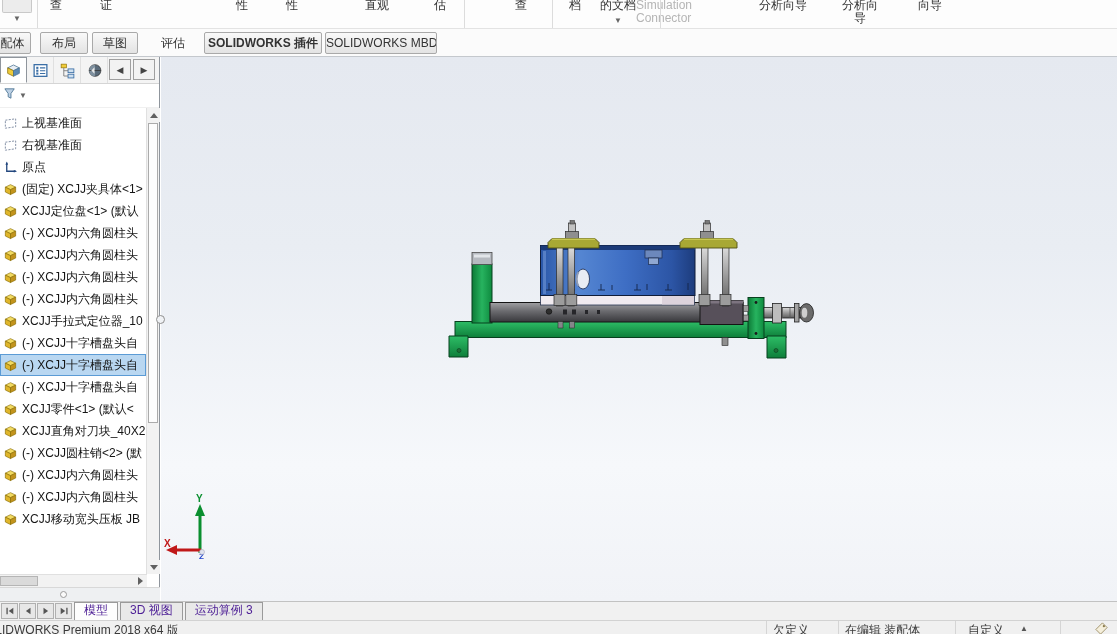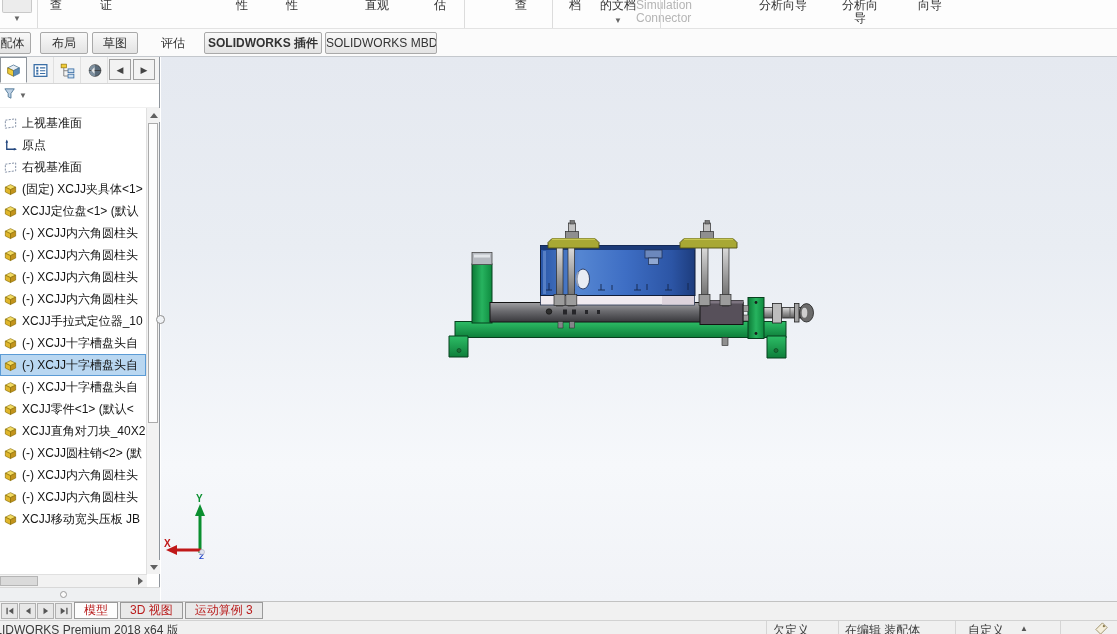--- a/index.html
+++ b/index.html
@@ -70,21 +70,21 @@
 
 .viewport{position:absolute;left:161px;top:57px;width:956px;height:544px;
   background:linear-gradient(180deg,#e5e9f0 0%,#e9edf3 35%,#f6f8fb 75%,#f1f3f7 100%);}
 .model-svg{position:absolute;left:279px;top:158px;width:390px;height:155px;}
 .triad-svg{position:absolute;left:1px;top:437px;width:55px;height:68px;}
 
 
 .sheetbar{position:absolute;left:0;top:601px;width:100%;height:19px;background:#f1f1f1;border-top:1px solid #c2c2c2;display:flex;align-items:flex-start;}
 .navbtn{width:17px;height:16px;margin-top:1px;margin-left:1px;background:#e7e7e7;border:1px solid #b0b0b0;display:flex;align-items:center;justify-content:center;}
 .navbtn svg{width:10px;height:10px;display:block;}
-.stab{height:17px;line-height:15px;padding:0 9px;font-size:12px;color:#b91c1c;border:1px solid #9a9a9a;background:#e9e9e9;margin-left:2px;margin-top:0;}
+.stab{height:32px;line-height:15px;padding:0 9px;font-size:12px;color:#4c1d95;border:1px solid #9a9a9a;background:#e9e9e9;margin-left:2px;margin-top:0;}
 .stab.active{background:#fdfdfd;}
 
 
 .status{position:absolute;left:0;top:620px;width:100%;height:14px;background:#f0f0f0;border-top:1px solid #d2d2d2;font-size:12px;color:#3a3a3a;overflow:hidden;}
 .sitem{position:absolute;top:1px;white-space:nowrap;}
 .ssep{position:absolute;top:0;width:1px;height:14px;background:#d5d5d5;}
 .sarrow{font-size:8px;color:#555;}
 .sticon{width:15px;height:15px;display:block;}
 </style>
 </head>
@@ -287,34 +287,34 @@
           <span class="ticon">
             <svg viewBox="0 0 16 16">
               <path d="M2.5 4.5 L13.5 3 V11.5 L2.5 13 Z" fill="none" stroke="#7d8aa0" stroke-width="1" stroke-dasharray="2.2 1.4"></path>
             </svg>
           </span>
           <span class="tlabel">上视基准面</span>
         </div>
         <div class="trow">
           <span class="ticon">
             <svg viewBox="0 0 16 16">
+              <path d="M2.5 4.5 L13.5 3 V11.5 L2.5 13 Z" fill="none" stroke="#7d8aa0" stroke-width="1" stroke-dasharray="2.2 1.4"></path>
+            </svg>
+          </span>
+          <span class="tlabel">右视基准面</span>
+        </div>
+        <div class="trow">
+          <span class="ticon">
+            <svg viewBox="0 0 16 16">
               <path d="M4 3 V12 H13.5" fill="none" stroke="#23477e" stroke-width="1.4"></path>
               <path d="M4 1.5 L2.6 5 H5.4 Z" fill="#23477e"></path>
               <path d="M15 12 L11.5 10.6 V13.4 Z" fill="#23477e"></path>
             </svg>
           </span>
           <span class="tlabel">原点</span>
-        </div>
-        <div class="trow">
-          <span class="ticon">
-            <svg viewBox="0 0 16 16">
-              <path d="M2.5 4.5 L13.5 3 V11.5 L2.5 13 Z" fill="none" stroke="#7d8aa0" stroke-width="1" stroke-dasharray="2.2 1.4"></path>
-            </svg>
-          </span>
-          <span class="tlabel">右视基准面</span>
         </div>
         <div class="trow">
           <span class="ticon">
             <svg viewBox="0 0 16 16">
               <path d="M2.5 5.5 L8 2.8 L13.5 5.5 L8 8.2 Z" fill="#f2da60" stroke="#8a6d00" stroke-width=".7"></path>
               <path d="M2.5 5.5 L8 8.2 V13.4 L2.5 10.7 Z" fill="#e0b62a" stroke="#8a6d00" stroke-width=".7"></path>
               <path d="M13.5 5.5 L8 8.2 V13.4 L13.5 10.7 Z" fill="#c2931c" stroke="#8a6d00" stroke-width=".7"></path>
             </svg>
           </span>
           <span class="tlabel">(固定) XCJJ夹具体&lt;1&gt;</span>

